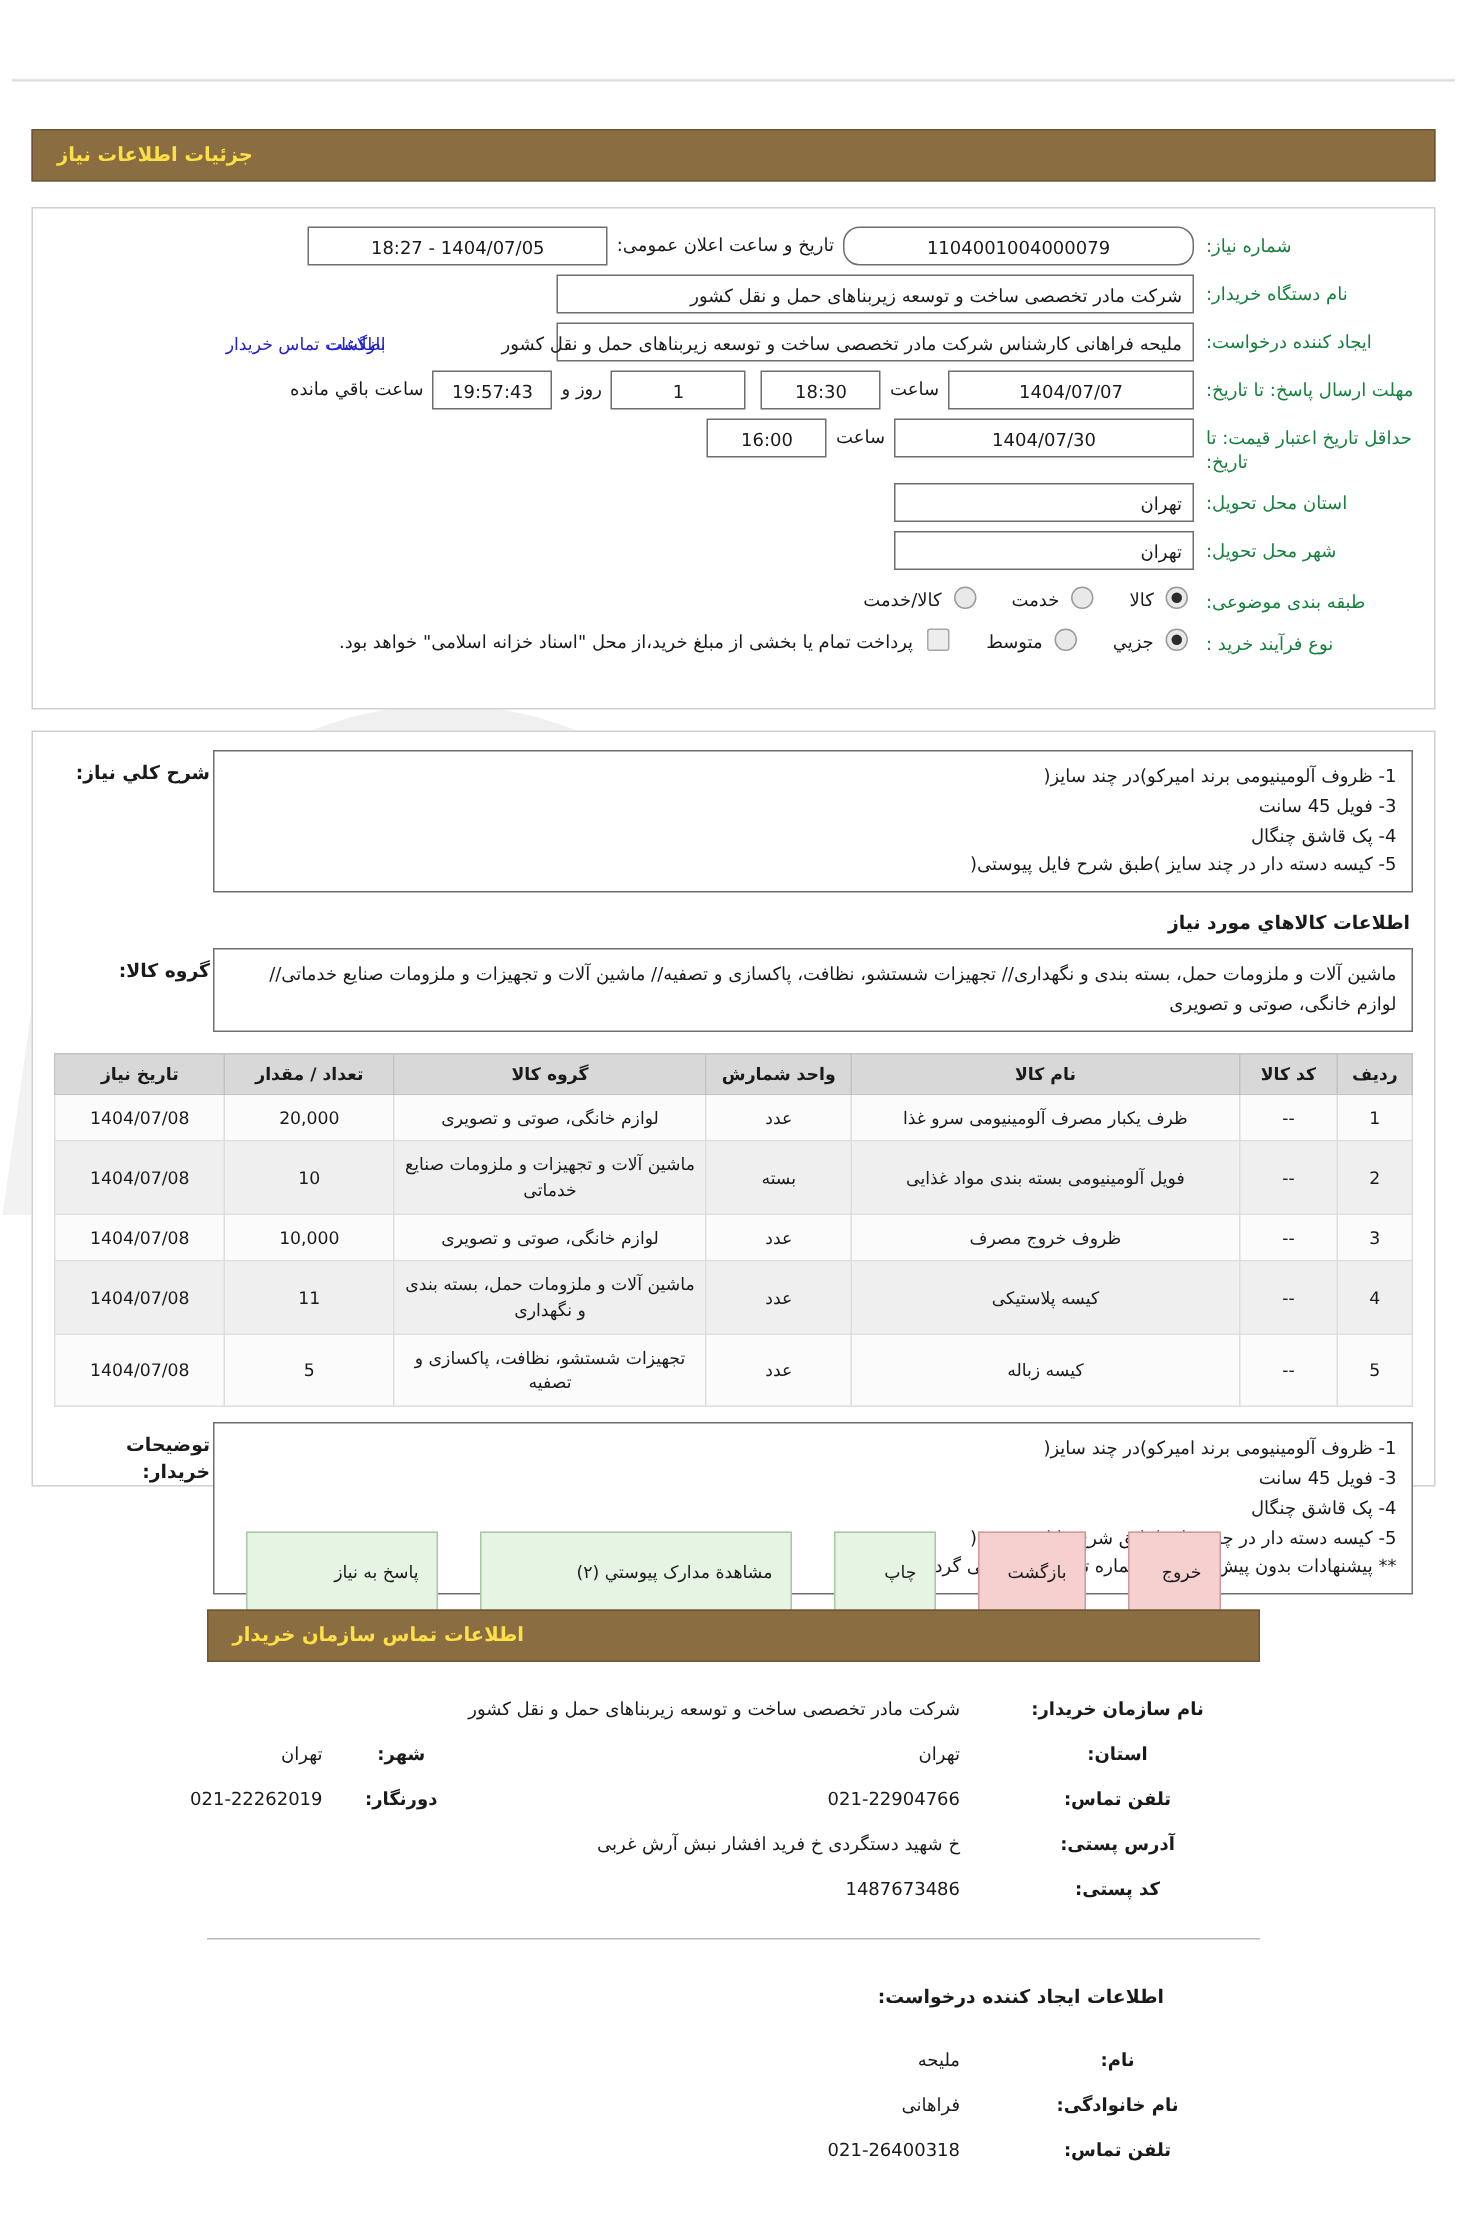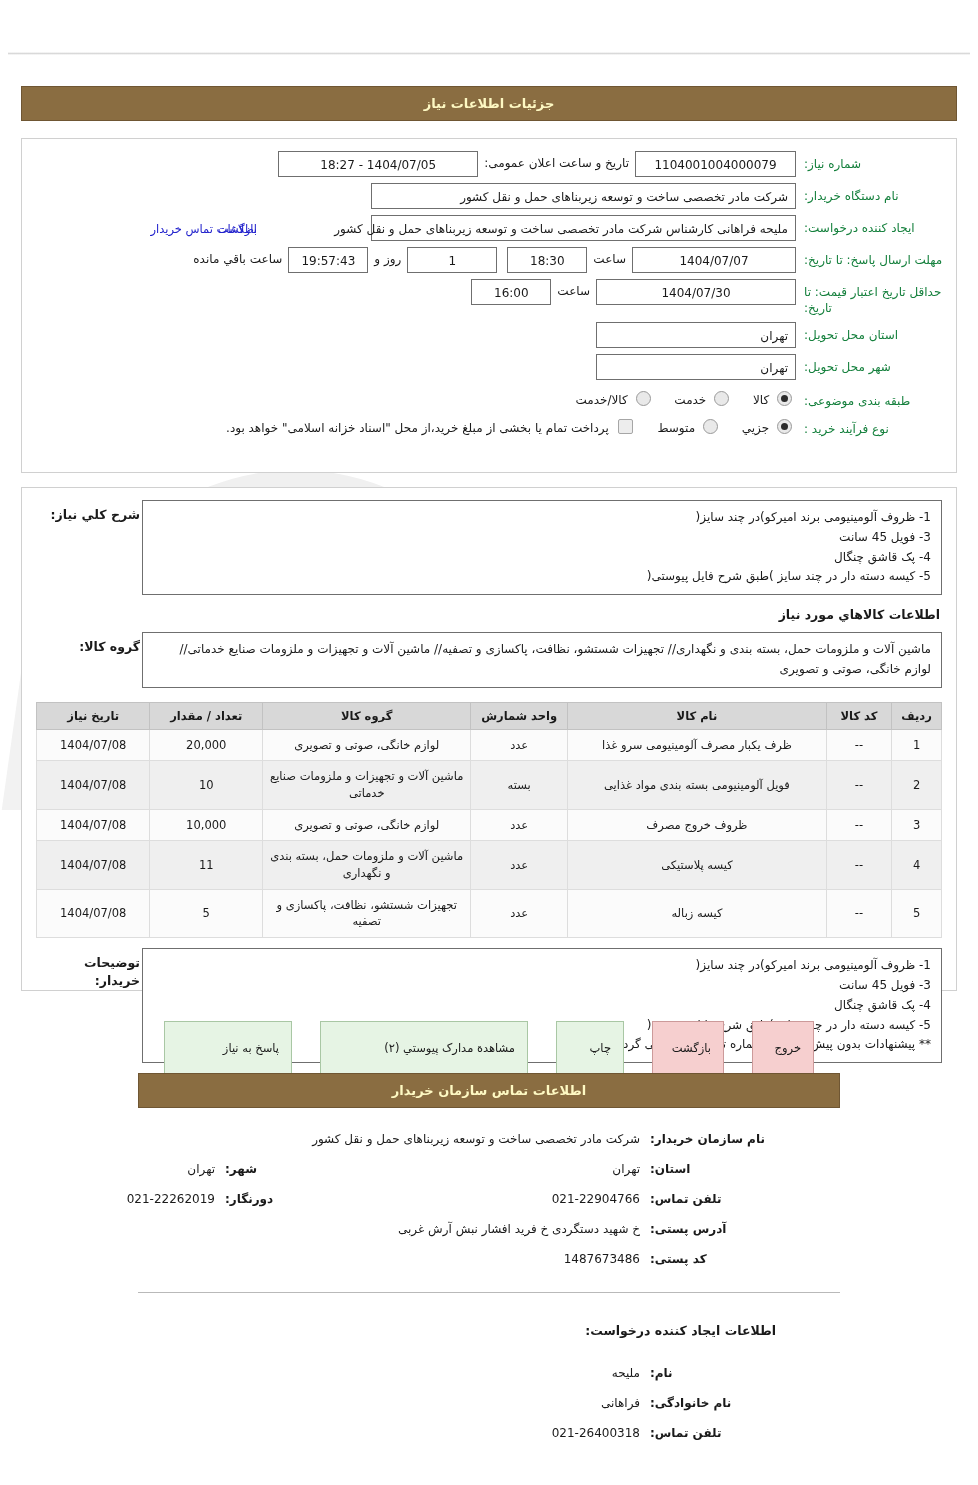--- a/index.html
+++ b/index.html
@@ -49,25 +49,25 @@
   .top-divider {
     position: absolute;
     left: 8px; top: 52px;
     width: 962px; height: 3px;
     background: linear-gradient(to bottom, #ffffff, #d9d9d9, #ffffff);
   }
 
   
   .section-head {
     background: #8a6d41;
-    color: #fef9c3;
+    color: #fde047;
     font-weight: bold;
     font-size: 13px;
     padding: 9px 16px 9px 16px;
-    text-align: center;
+    text-align: left;
     border: 1px solid #6f5633;
     box-sizing: border-box;
   }
 
   
   .panel {
     border: 1px solid #d0d0d0;
     background: #ffffff;
     box-sizing: border-box;
   }
@@ -257,21 +257,21 @@
   .contact-wrap { width: 700px; margin: 0 auto; }
   .crow {
     display: flex;
     flex-direction: row;
     align-items: baseline;
     margin-bottom: 16px;
     font-size: 12px;
   }
   .clabel {
     font-weight: bold;
-    text-align: left;
+    text-align: center;
     padding-left: 10px;
     white-space: nowrap;
     box-sizing: border-box;
   }
   .cvalue { text-align: right; white-space: nowrap; }
   .w-lab-1 { width: 200px; flex: 0 0 200px; }
   .w-val-1 { width: 330px; flex: 0 0 330px; }
   .w-lab-2 { width: 95px;  flex: 0 0 95px; }
   .w-val-2 { width: 75px;  flex: 0 0 75px; }
   .hr-thin {
@@ -304,21 +304,21 @@
   <div class="top-divider"></div>
 
   <div style="position:absolute; left:21px; top:86px; width:936px;">
     <div class="section-head">جزئیات اطلاعات نیاز</div>
   </div>
 
   <div class="panel" style="position:absolute; left:21px; top:138px; width:936px; height:335px; padding:12px 10px 10px 10px;">
 
     <div class="frow">
       <div class="flabel">شماره نیاز:</div>
-      <div class="fbox num" style="width:161px;">1104001004000079</div>
+      <div class="fbox num" style="width:234px;border-radius:11px;">1104001004000079</div>
       <div class="inline-lbl">تاریخ و ساعت اعلان عمومی:</div>
       <div class="fbox num" style="width:200px;">1404/07/05 - 18:27</div>
     </div>
 
     <div class="frow">
       <div class="flabel">نام دستگاه خریدار:</div>
       <div class="fbox" style="width:425px;">شرکت مادر تخصصی ساخت و توسعه زیربناهای حمل و نقل کشور</div>
     </div>
 
     <div class="frow">

